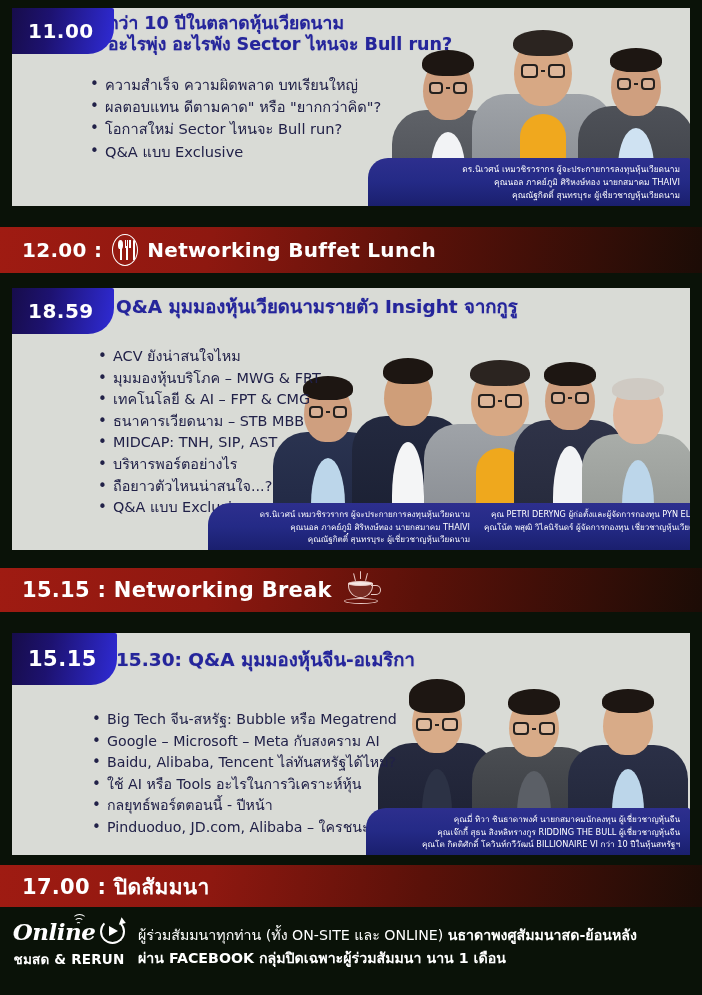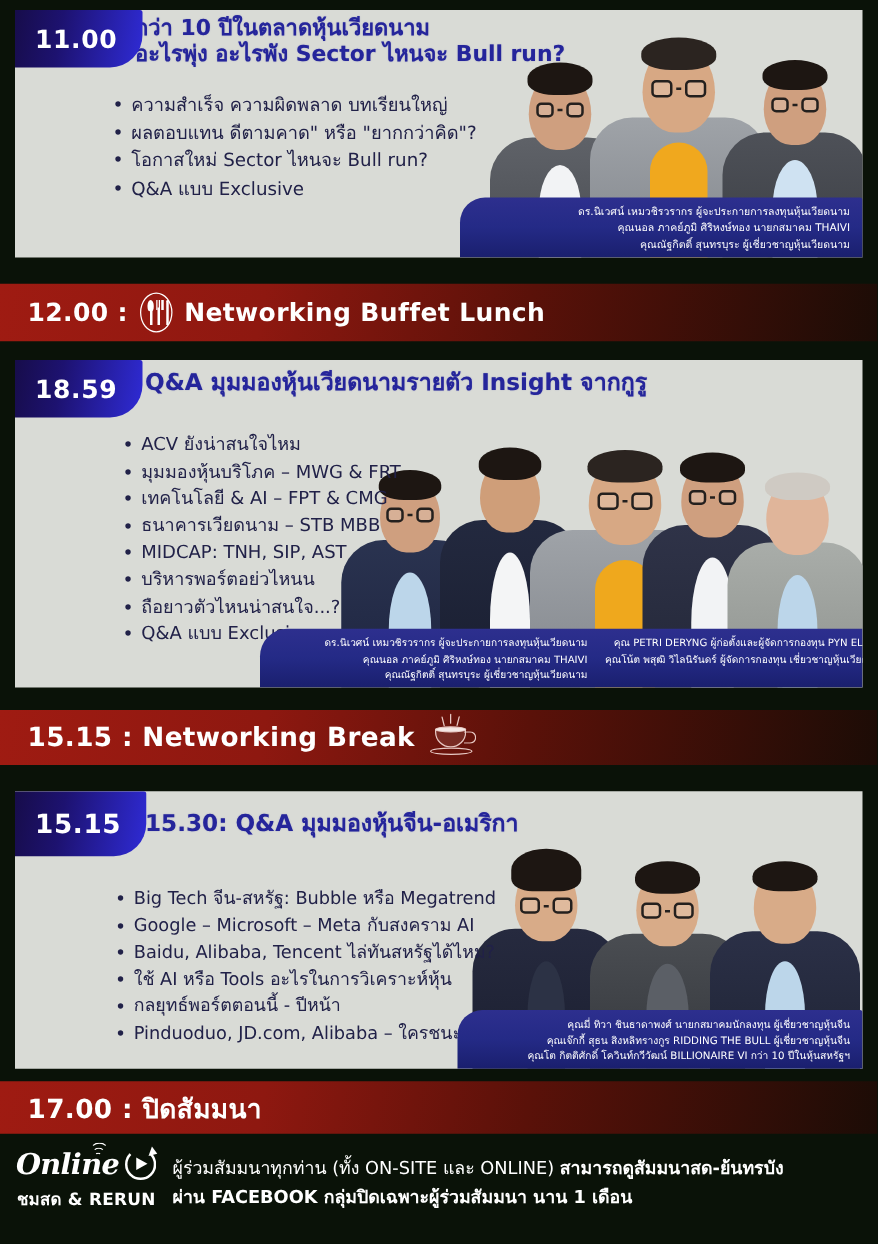--- a/index.html
+++ b/index.html
@@ -349,21 +349,21 @@
     <div class="time-pill">18.59</div>
 
     <div class="sess-title">Q&amp;A มุมมองหุ้นเวียดนามรายตัว Insight จากกูรู</div>
 
     <ul class="bullets">
       <li>ACV ยังน่าสนใจไหม</li>
       <li>มุมมองหุ้นบริโภค – MWG &amp; FRT</li>
       <li>เทคโนโลยี &amp; AI – FPT &amp; CMG</li>
       <li>ธนาคารเวียดนาม – STB MBB</li>
       <li>MIDCAP: TNH, SIP, AST</li>
-      <li>บริหารพอร์ตอย่วไหนน</li>
+      <li>บริหารพอร์ตอย่างไร</li>
       <li>ถือยาวตัวไหนน่าสนใจ...?</li>
       <li>Q&amp;A แบบ Exclusive</li>
     </ul>
 
     <div class="credits2">
       <div class="col-a">
         <div class="cr-line">ดร.นิเวศน์ เหมวชิรวรากร  ผู้จะประกายการลงทุนหุ้นเวียดนาม</div>
         <div class="cr-line">คุณนอล ภาคย์ภูมิ ศิริหงษ์ทอง นายกสมาคม THAIVI</div>
         <div class="cr-line">คุณณัฐกิตติ์ สุนทรบุระ  ผู้เชี่ยวชาญหุ้นเวียดนาม</div>
       </div>
@@ -455,18 +455,18 @@
         </span>
         <span class="rerun-badge">
           <span class="ring"></span>
             <span class="arrowcap"></span>
             <span class="tri"></span>
         </span>
       </div>
       <div class="brand-sub">ชมสด &amp; RERUN</div>
     </div>
     <div class="foot-text">
-      <div class="foot-line"><span>ผู้ร่วมสัมมนาทุกท่าน (ทั้ง ON-SITE และ ONLINE) </span><b>สามารถดูสัมมนาสด-ย้นทรบัง</b></div>
+      <div class="foot-line"><span>ผู้ร่วมสัมมนาทุกท่าน (ทั้ง ON-SITE และ ONLINE) </span><b>นธาดาพงศูสัมมนาสด-ย้อนหลัง</b></div>
       <div class="foot-line"><b>ผ่าน FACEBOOK กลุ่มปิดเฉพาะผู้ร่วมสัมมนา นาน 1 เดือน</b></div>
     </div>
   </div>
 
 </div>
 
 </body></html>

